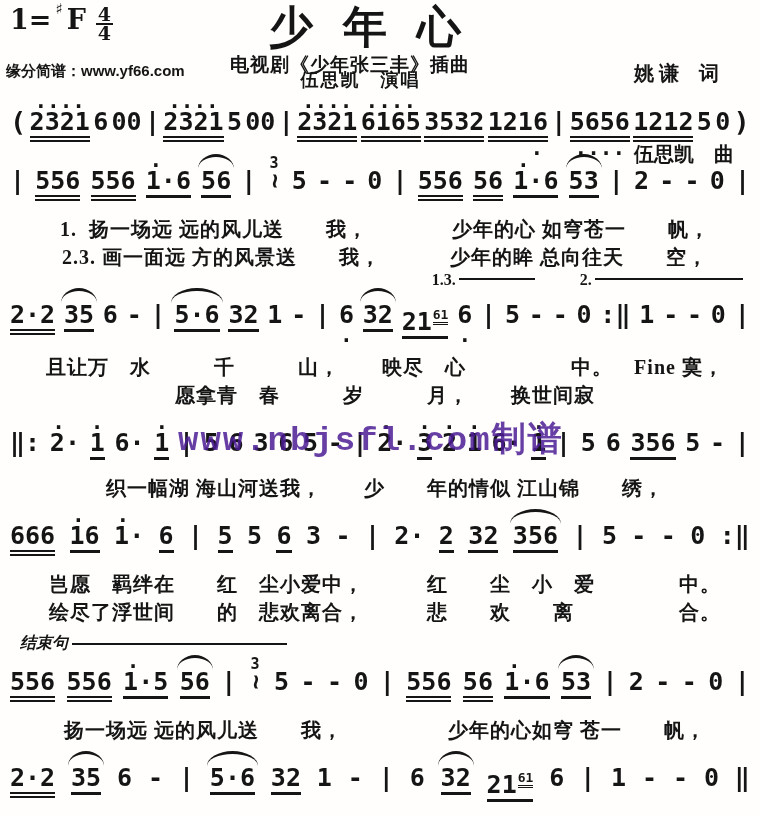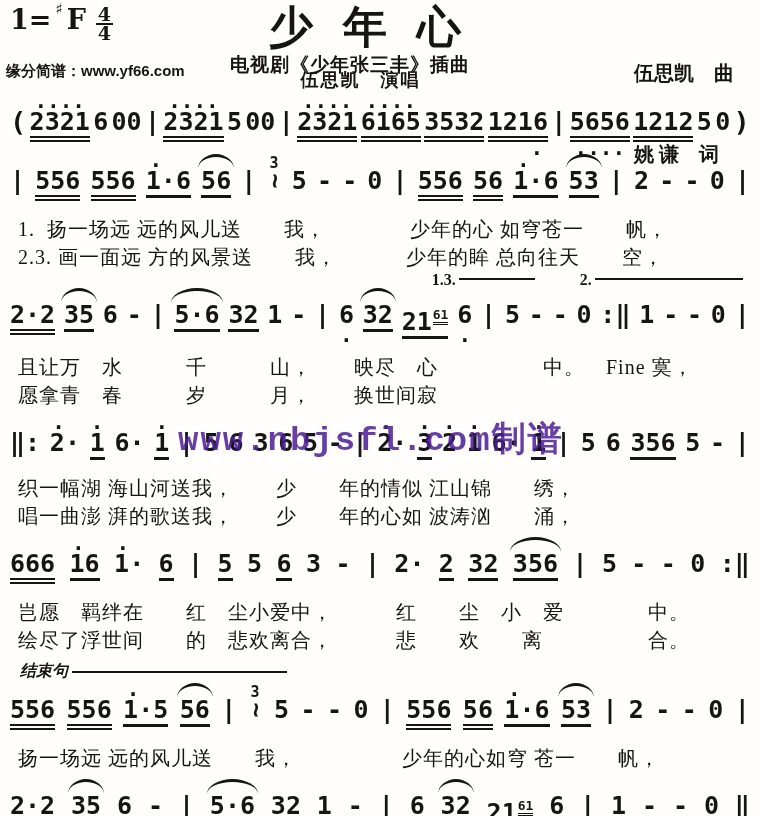--- a/index.html
+++ b/index.html
@@ -42,21 +42,21 @@
   .paren .main{font-size:27px;}
   
   .volta{position:absolute;display:flex;top:-15px;height:14px;}
   .volta .lbl{font-size:16px;font-weight:900;font-family:"Liberation Serif",serif;line-height:14px;}
   .volta .ln{border-top:2px solid #151515;flex:1;margin-top:5px;margin-left:3px;}
   .volta-0{left:57%;width:14%;}
   .volta-1{left:77%;width:22%;}
   .mline.hasvolta{margin-top:17px;}
   
   .lyrblock{margin:3px 0 7px 10px;}
-  .lyr{font-size:20px;font-weight:400;line-height:28px;white-space:pre;letter-spacing:1px;}
+  .lyr{font-size:20px;font-weight:700;line-height:28px;white-space:pre;letter-spacing:1px;text-align:center;}
   
   .endrow{display:flex;align-items:flex-start;margin:0 0 2px 12px;height:20px;}
   .endrow .lbl{font-size:16px;font-weight:900;font-style:italic;}
   .endrow .dash{width:215px;border-top:2px solid #151515;margin-left:4px;margin-top:10px;}
   
   .watermark{position:absolute;left:178px;top:416px;font-size:34px;font-weight:700;
              color:#4c1d95;opacity:.85;letter-spacing:2px;
              font-family:Liberation Mono, monospace;pointer-events:none;}
 </style>
 </head>
@@ -69,22 +69,22 @@
       <span>1=</span>
         <span class="acc">♯</span>
         <span>F</span>
       <span class="frac">
         <span class="num">4</span>
         <span class="den">4</span>
       </span>
     </div>
     <div class="title">少年心</div>
     <div class="credits">
+      <div>姚 谦　词</div>
       <div>伍思凯　曲</div>
-      <div>姚 谦　词</div>
     </div>
     <div class="subtitle">电视剧《少年张三丰》插曲</div>
     <div class="performer">伍思凯　演唱</div>
     <div class="sitecredit">缘分简谱：www.yf66.com</div>
   </div>
 
   <div class="score" id="score">
       <div class="mline">
         <span class="tok paren">
           <span class="top"> </span>
@@ -564,21 +564,20 @@
           <span class="bot"> </span>
         </span>
         <span class="tok bar">
           <span class="top"> </span>
           <span class="main">|</span>
           <span class="bot"> </span>
         </span>
       </div>
       <div class="lyrblock">
         <div class="lyr">织一幅湖 海山河送我，　　少　　年的情似 江山锦　　绣，</div>
-        <div class="lyr">唱一曲澎 湃的歌送我，　　少　　年的心如 波涛汹　　涌，</div>
       </div>
       <div class="mline">
         <span class="tok u2">
           <span class="top"> </span>
           <span class="main">666</span>
           <span class="bot"> </span>
         </span>
         <span class="tok u1">
           <span class="top">· </span>
           <span class="main">16</span>

